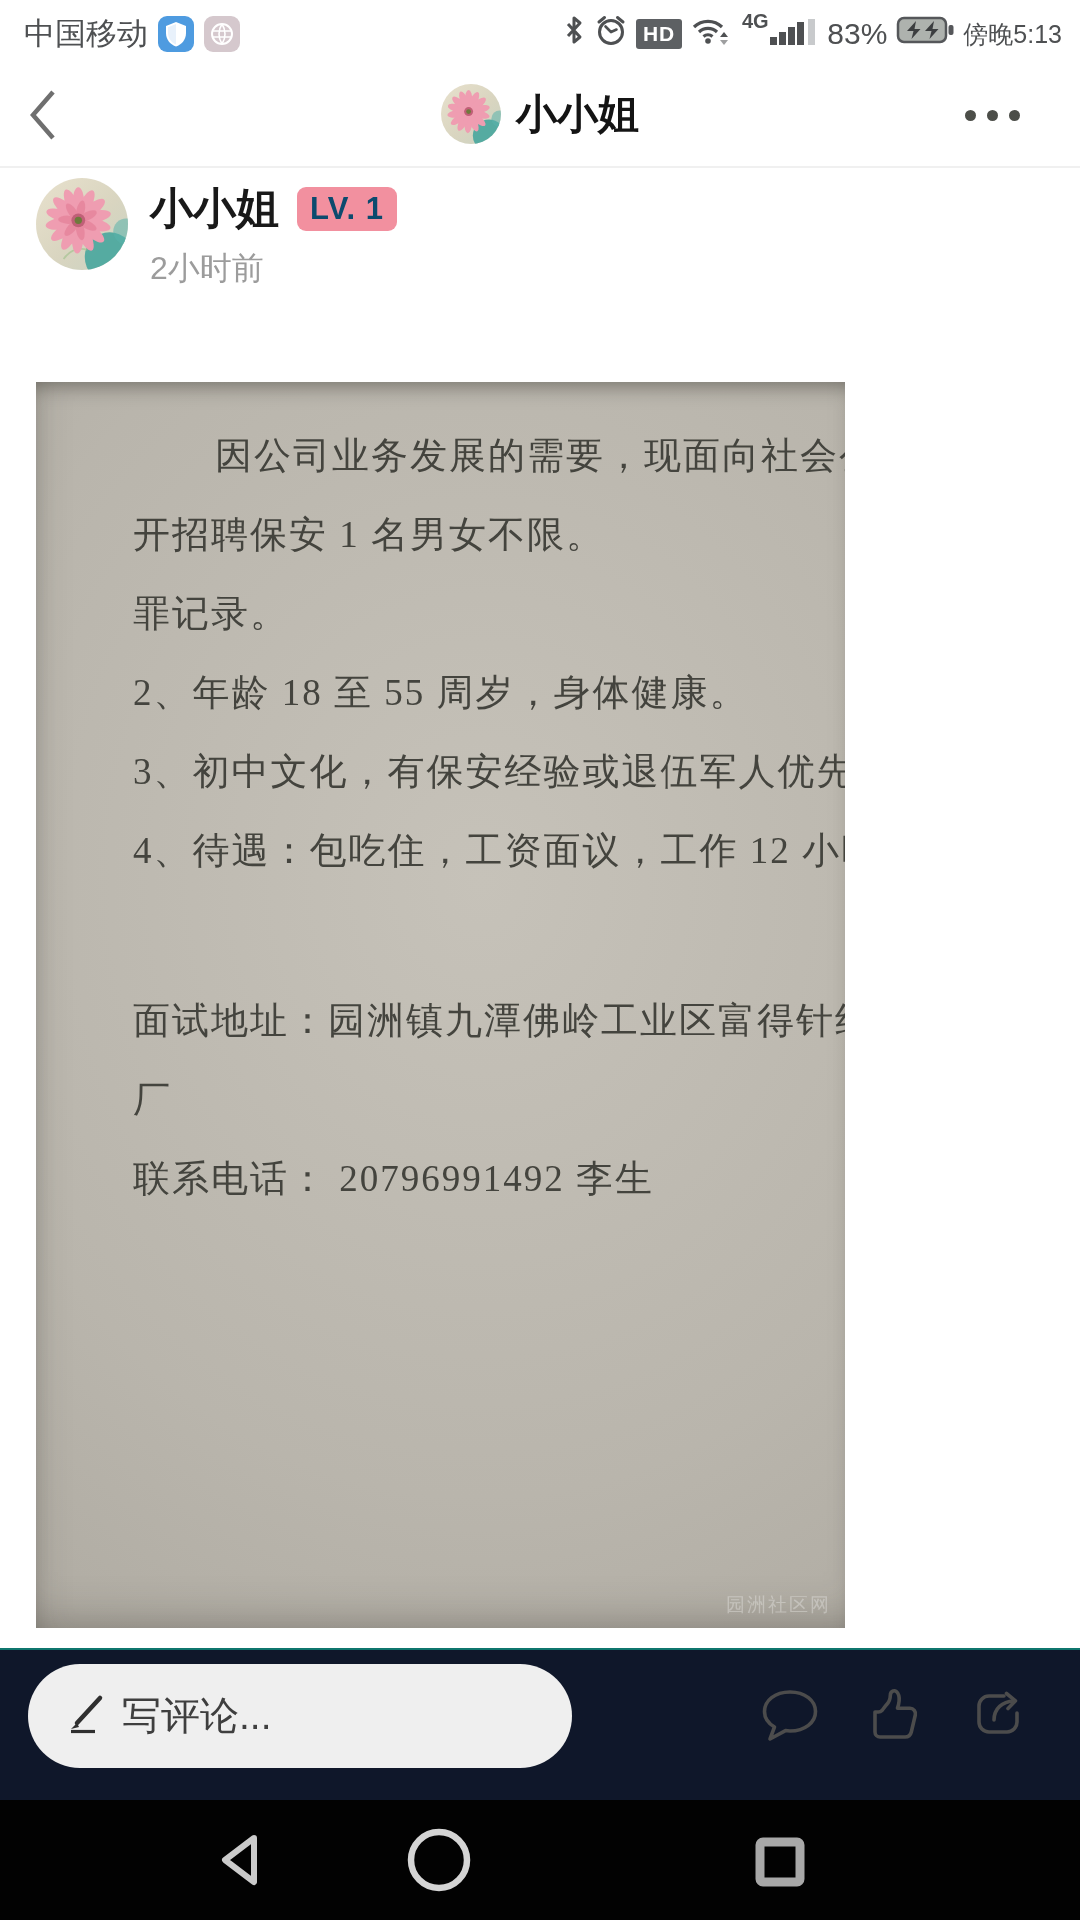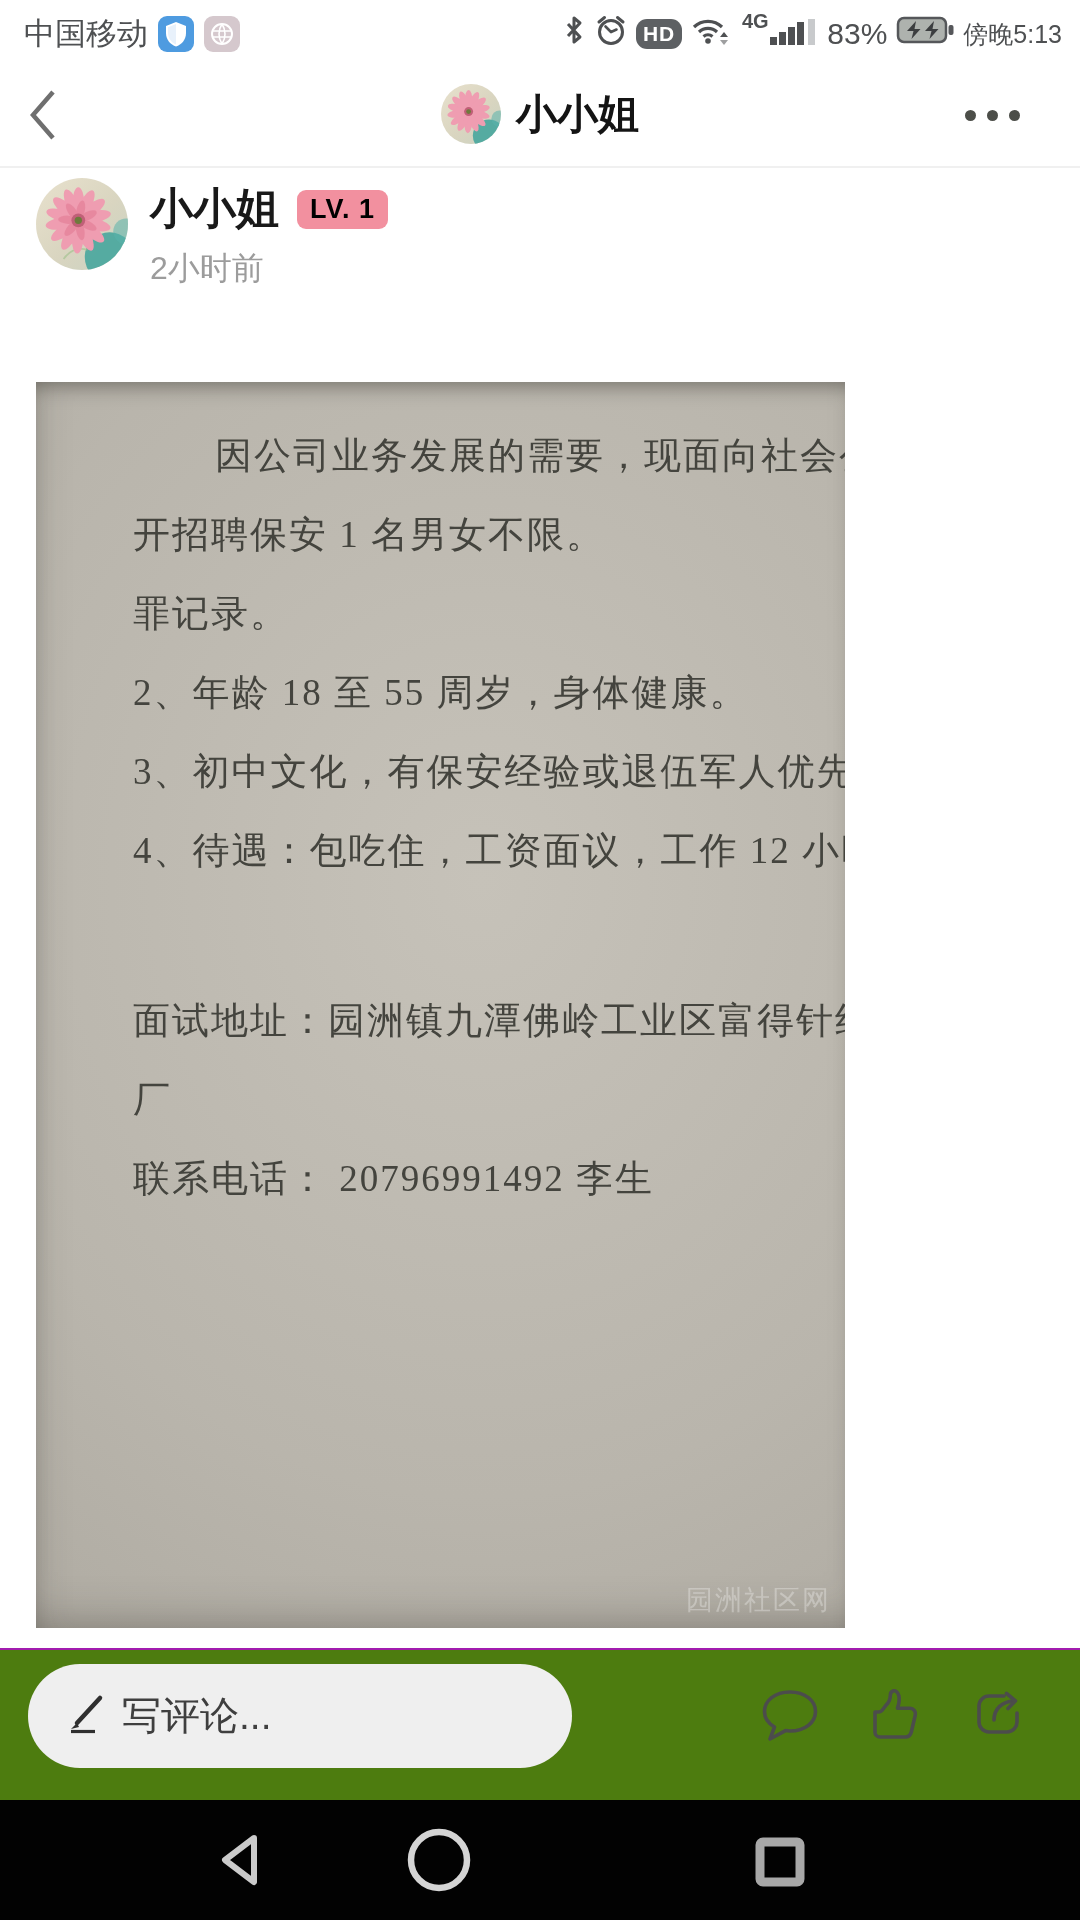--- a/index.html
+++ b/index.html
@@ -9,21 +9,21 @@
   
   .status-bar{position:absolute;top:0;left:0;width:1080px;height:62px;display:flex;
               justify-content:space-between;align-items:center;box-sizing:border-box;
               padding:6px 18px 0 24px;color:#4e5052;font-size:31px;}
   .sb-left,.sb-right{display:flex;align-items:center;}
   .sb-left{gap:10px;}
   .sb-right{gap:9px;}
   .app-chip{width:36px;height:36px;border-radius:9px;display:flex;align-items:center;justify-content:center;}
   .chip-shield{background:#4e9be0;}
   .chip-globe{background:#d5c8cd;}
-  .hd-chip{background:#5d6063;color:#fff;font-weight:bold;font-size:21px;border-radius:11px;
+  .hd-chip{background:#5d6063;color:#fff;font-weight:bold;font-size:21px;border-radius:3px;
            height:30px;padding:0 7px;display:flex;align-items:center;letter-spacing:1px;}
   .pct{font-size:30px;}
   .sb-time{font-size:25px;}
 
   
   .nav-bar{position:absolute;top:62px;left:0;width:1080px;height:104px;background:#fff;
            border-bottom:2px solid #f0f0f0;display:flex;align-items:center;justify-content:center;}
   .back-btn{position:absolute;left:20px;top:24px;width:44px;height:58px;display:flex;
             align-items:center;justify-content:center;}
   .nav-center{display:flex;align-items:center;gap:15px;}
@@ -32,44 +32,44 @@
   .avatar-lg{width:92px;height:92px;}
   .nav-title{font-size:41px;font-weight:bold;color:#141414;}
   .more-btn{position:absolute;right:60px;top:38px;display:flex;gap:11px;align-items:center;height:30px;}
   .dot{width:11px;height:11px;border-radius:50%;background:#4c4e49;}
 
   
   .post-header{position:absolute;top:178px;left:36px;right:36px;display:flex;}
   .ph-info{margin-left:22px;padding-top:2px;}
   .ph-row1{display:flex;align-items:center;}
   .author-name{font-size:43px;font-weight:bold;color:#191919;}
-  .lv-badge{margin-left:18px;background:#f2909f;color:#000000;font-size:27px;font-weight:bold;
+  .lv-badge{margin-left:18px;background:#f2909f;color:#0c4a6e;font-size:31px;font-weight:bold;
             padding:4px 13px;border-radius:9px;letter-spacing:1px;}
   .time-ago{margin-top:9px;font-size:32px;color:#9c9c9c;}
 
   
   .photo{position:absolute;left:36px;top:382px;width:809px;height:1246px;overflow:hidden;
          background:radial-gradient(120% 90% at 55% 40%, #c6c2b9 0%, #b9b5ac 55%, #a9a59c 100%);}
   .photo::before{content:"";position:absolute;inset:0;pointer-events:none;
          box-shadow:inset 0 16px 20px -12px rgba(55,53,47,.5), inset 0 -34px 44px -30px rgba(55,53,47,.35),
                     inset 24px 0 40px -30px rgba(55,53,47,.25);}
   .notice{position:absolute;inset:0;color:#44443e;
           font-family:"Liberation Serif","DejaVu Serif",serif;}
   .notice-title{margin-top:56px;height:70px;line-height:70px;text-align:center;font-size:58px;
                 letter-spacing:5px;color:#4a4a42;}
   .notice-body{margin-top:34px;padding-left:97px;font-size:37px;letter-spacing:2px;}
   .n-line{height:79px;line-height:79px;white-space:nowrap;}
   .n-line.indent{padding-left:82px;}
   .n-line.spacer{height:91px;}
-  .watermark{position:absolute;right:14px;bottom:10px;font-size:27px;letter-spacing:2px;
+  .watermark{position:absolute;right:14px;bottom:10px;font-size:19px;letter-spacing:2px;
              color:rgba(255,255,255,.30);font-family:"Liberation Sans",sans-serif;}
 
   
-  .comment-bar{position:absolute;top:1648px;left:0;width:1080px;height:152px;background:#4d7c0f;
-               border-top:2px solid #a21caf;box-sizing:border-box;}
+  .comment-bar{position:absolute;top:1648px;left:0;width:1080px;height:152px;background:#0f172a;
+               border-top:2px solid #0f766e;box-sizing:border-box;}
   .comment-input{position:absolute;left:28px;top:14px;width:544px;height:104px;border-radius:53px;
                  background:#efefef;display:flex;align-items:center;padding-left:36px;box-sizing:border-box;gap:14px;}
   .comment-placeholder{font-size:39px;color:#3f3f3f;}
   .act-icon{position:absolute;display:block;}
   .icon-comment{left:760px;top:38px;}
   .icon-like{left:866px;top:34px;}
   .icon-share{left:970px;top:36px;}
 
   
   .android-nav{position:absolute;left:0;bottom:0;width:1080px;height:120px;background:#020202;}

